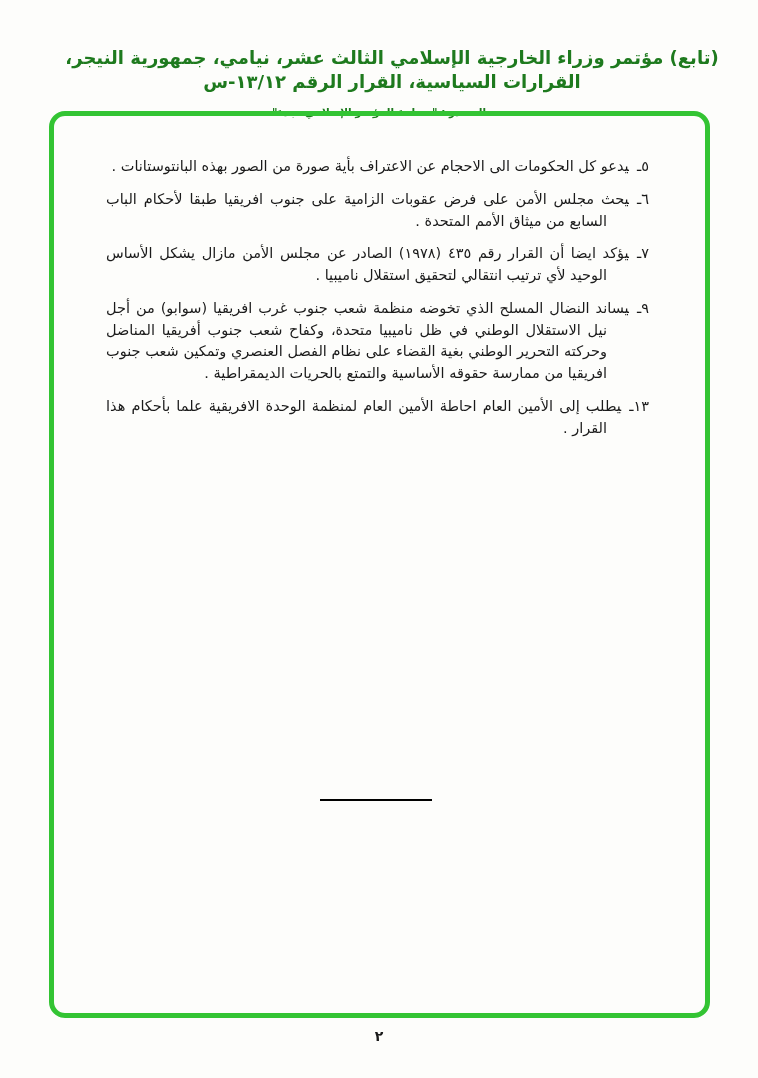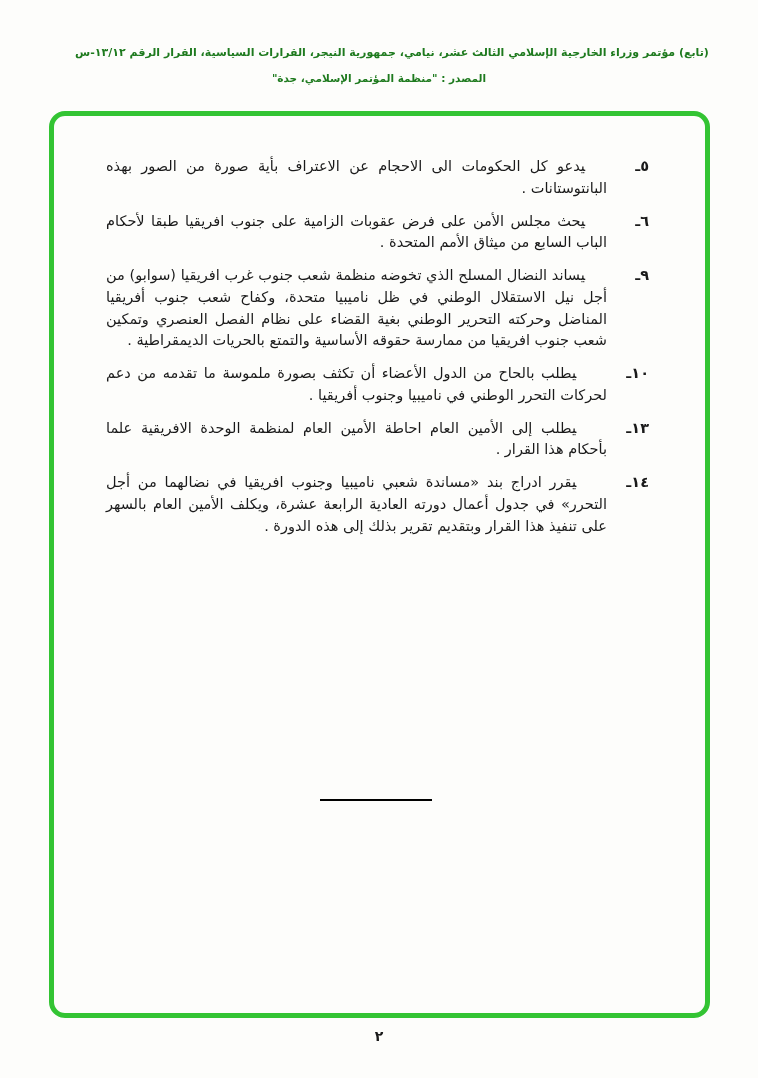--- a/index.html
+++ b/index.html
@@ -25,21 +25,21 @@
 
   
   .doc-header{
     direction:rtl;
     text-align:center;
     padding-top:46px;
   }
   .doc-header .title{
     color:var(--header-green);
     font-weight:bold;
-    font-size:11px;
+    font-size:18px;
     letter-spacing:0.2px;
     line-height:1.35;
     padding:0 36px;
     margin-left:26px;
   }
   .doc-header .source{
     color:var(--header-green);
     font-weight:bold;
     font-size:10.5px;
     margin-top:11px;
@@ -63,23 +63,22 @@
   .clause{
     margin:0 0 11px 0;
     font-size:14.5px;
     line-height:1.5;
     text-align:justify;
     padding-right:42px;
     text-indent:-42px;
     color:var(--ink);
   }
   .clause .num{
-    font-weight:bold;
+    font-weight:normal;
     padding-left:8px;
-    margin-left:42px;
   }
 
   
   .divider{
     position:absolute;
     left:320px;
     top:799px;
     width:112px;
     height:2px;
     background:#000;
@@ -107,31 +106,30 @@
     <div class="source">المصدر :  "منظمة المؤتمر الإسلامي، جدة"</div>
   </div>
 
   <div class="content-box">
     <div class="clauses">
 
       <p class="clause"><span class="num">٥ـ</span><span>يدعو كل الحكومات الى الاحجام عن الاعتراف بأية صورة من الصور بهذه البانتوستانات .</span></p>
 
       <p class="clause"><span class="num">٦ـ</span><span>يحث مجلس الأمن على فرض عقوبات الزامية على جنوب افريقيا طبقا لأحكام الباب السابع من ميثاق الأمم المتحدة .</span></p>
 
+      <p class="clause"><span class="num">٧ـ</span><span>يؤكد ايضا أن القرار رقم ٤٣٥ (١٩٧٨) الصادر عن مجلس الأمن مازال يشكل الأساس الوحيد لأي ترتيب انتقالي لتحقيق استقلال ناميبيا .</span></p>
 
 
       <p class="clause"><span class="num">٩ـ</span><span>يساند النضال المسلح الذي تخوضه منظمة شعب جنوب غرب افريقيا (سوابو) من أجل نيل الاستقلال الوطني في ظل ناميبيا متحدة، وكفاح شعب جنوب أفريقيا المناضل وحركته التحرير الوطني بغية القضاء على نظام الفصل العنصري وتمكين شعب جنوب افريقيا من ممارسة حقوقه الأساسية والتمتع بالحريات الديمقراطية .</span></p>
 
-      <p class="clause"><span class="num">١٠ـ</span><span>يطلب بالحاح من الدول الأعضاء أن تكثف بصورة ملموسة ما تقدمه من دعم لحركات التحرر الوطني في ناميبيا وجنوب أفريقيا .</span></p>
 
 
 
       <p class="clause"><span class="num">١٣ـ</span><span>يطلب إلى الأمين العام احاطة الأمين العام لمنظمة الوحدة الافريقية علما بأحكام هذا القرار .</span></p>
 
-      <p class="clause"><span class="num">١٤ـ</span><span>يقرر ادراج بند «مساندة شعبي ناميبيا وجنوب افريقيا في نضالهما من أجل التحرر» في جدول أعمال دورته العادية الرابعة عشرة، ويكلف الأمين العام بالسهر على تنفيذ هذا القرار وبتقديم تقرير بذلك إلى هذه الدورة .</span></p>
 
     </div>
   </div>
 
   <div class="divider"></div>
 
   <div class="page-number">٢</div>
 
 </div>
 

